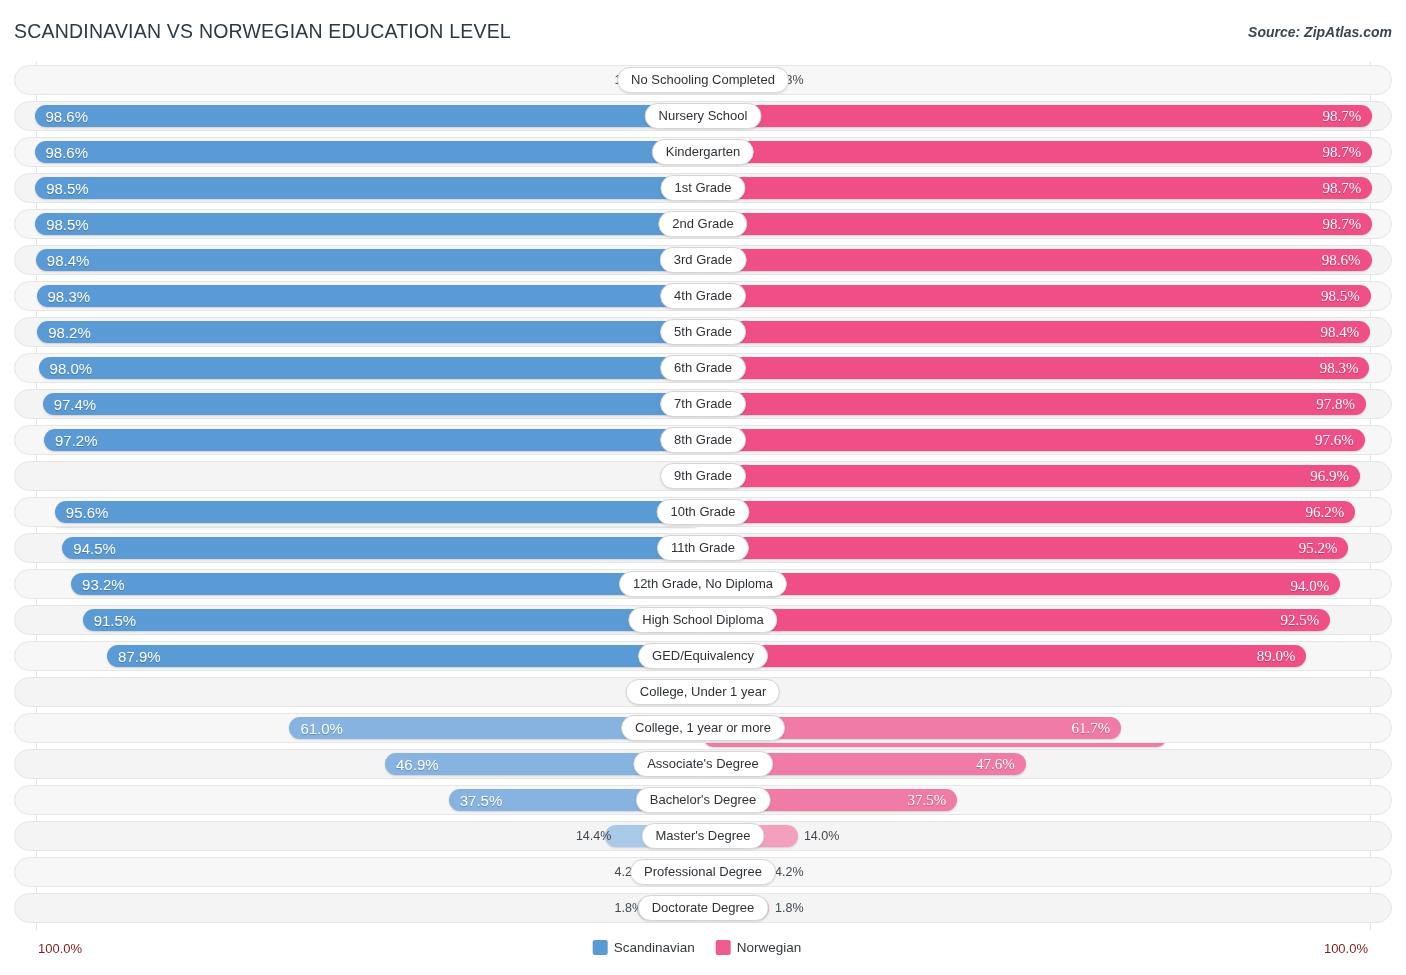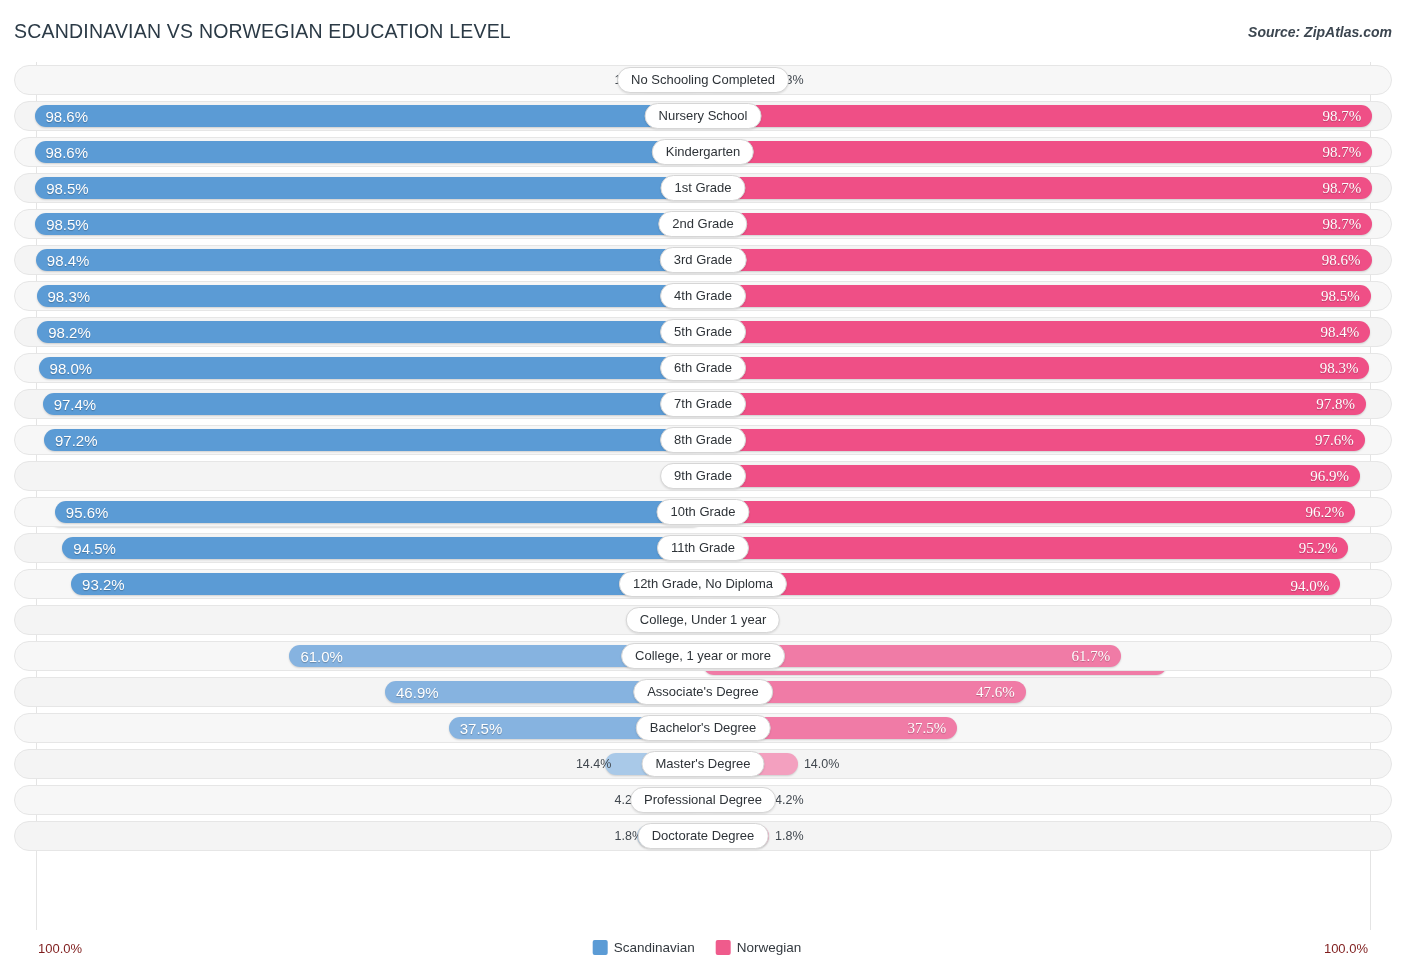--- a/index.html
+++ b/index.html
@@ -269,20 +269,40 @@
         <div class="bar left" style="width: 631.896px; background: rgb(91, 155, 213);">
           <span class="inlabel">93.2%</span>
         </div>
         <div class="bar right" style="width: 637.32px; background: rgb(239, 79, 134); align-items: flex-end;">
           <span class="inlabel">94.0%</span>
         </div>
         <div class="pill">12th Grade, No Diploma</div>
       </div>
       <div class="row">
         <div class="track alt"></div>
+        <div class="bar left" style="width: 620.37px; background: rgb(91, 155, 213);">
+          <span class="inlabel">91.5%</span>
+        </div>
+        <div class="bar right" style="width: 627.15px; background: rgb(239, 79, 134);">
+          <span class="inlabel">92.5%</span>
+        </div>
+        <div class="pill">High School Diploma</div>
+      </div>
+      <div class="row">
+        <div class="track"></div>
+        <div class="bar left" style="width: 595.962px; background: rgb(91, 155, 213);">
+          <span class="inlabel">87.9%</span>
+        </div>
+        <div class="bar right" style="width: 603.42px; background: rgb(239, 79, 134);">
+          <span class="inlabel">89.0%</span>
+        </div>
+        <div class="pill">GED/Equivalency</div>
+      </div>
+      <div class="row">
+        <div class="track alt"></div>
         <div class="bar right" style="width: 463.752px; background: rgb(240, 123, 166); margin-top: 44px;">
           <span class="inlabel">68.4%</span>
         </div>
         <div class="pill">College, Under 1 year</div>
       </div>
       <div class="row">
         <div class="track"></div>
         <div class="bar left" style="width: 413.58px; background: rgb(134, 179, 224);">
           <span class="inlabel">61.0%</span>
         </div>

